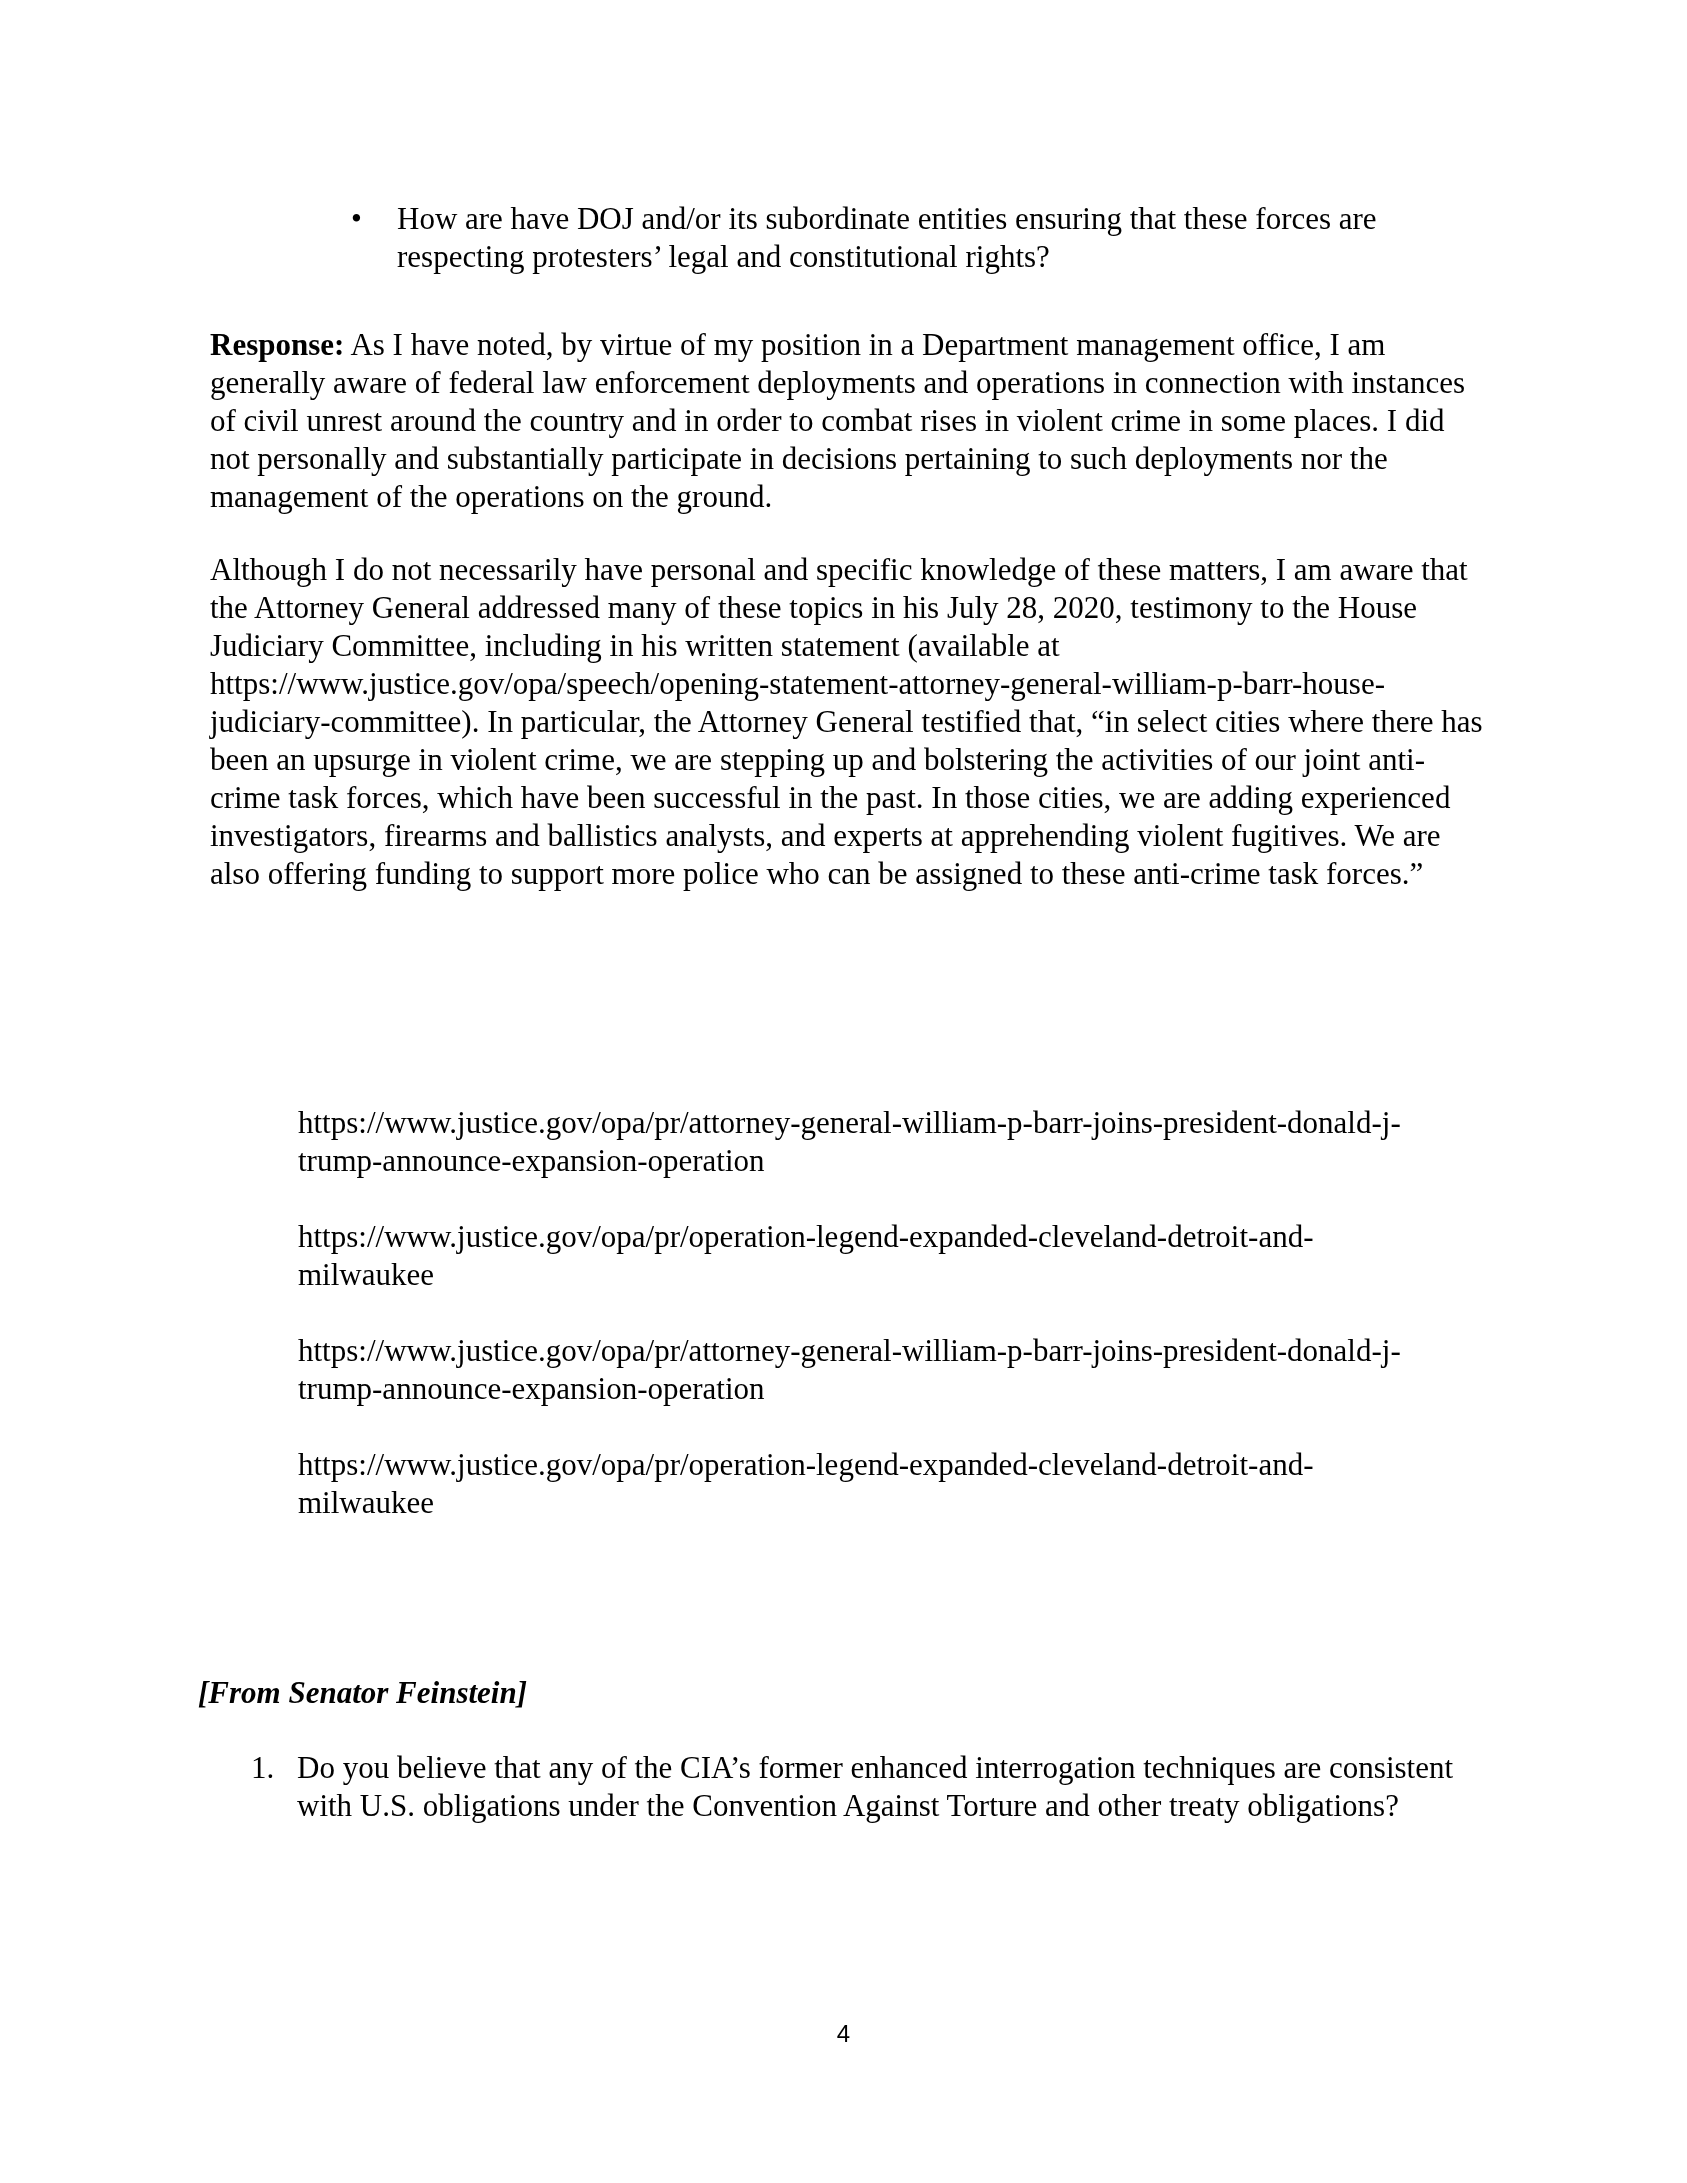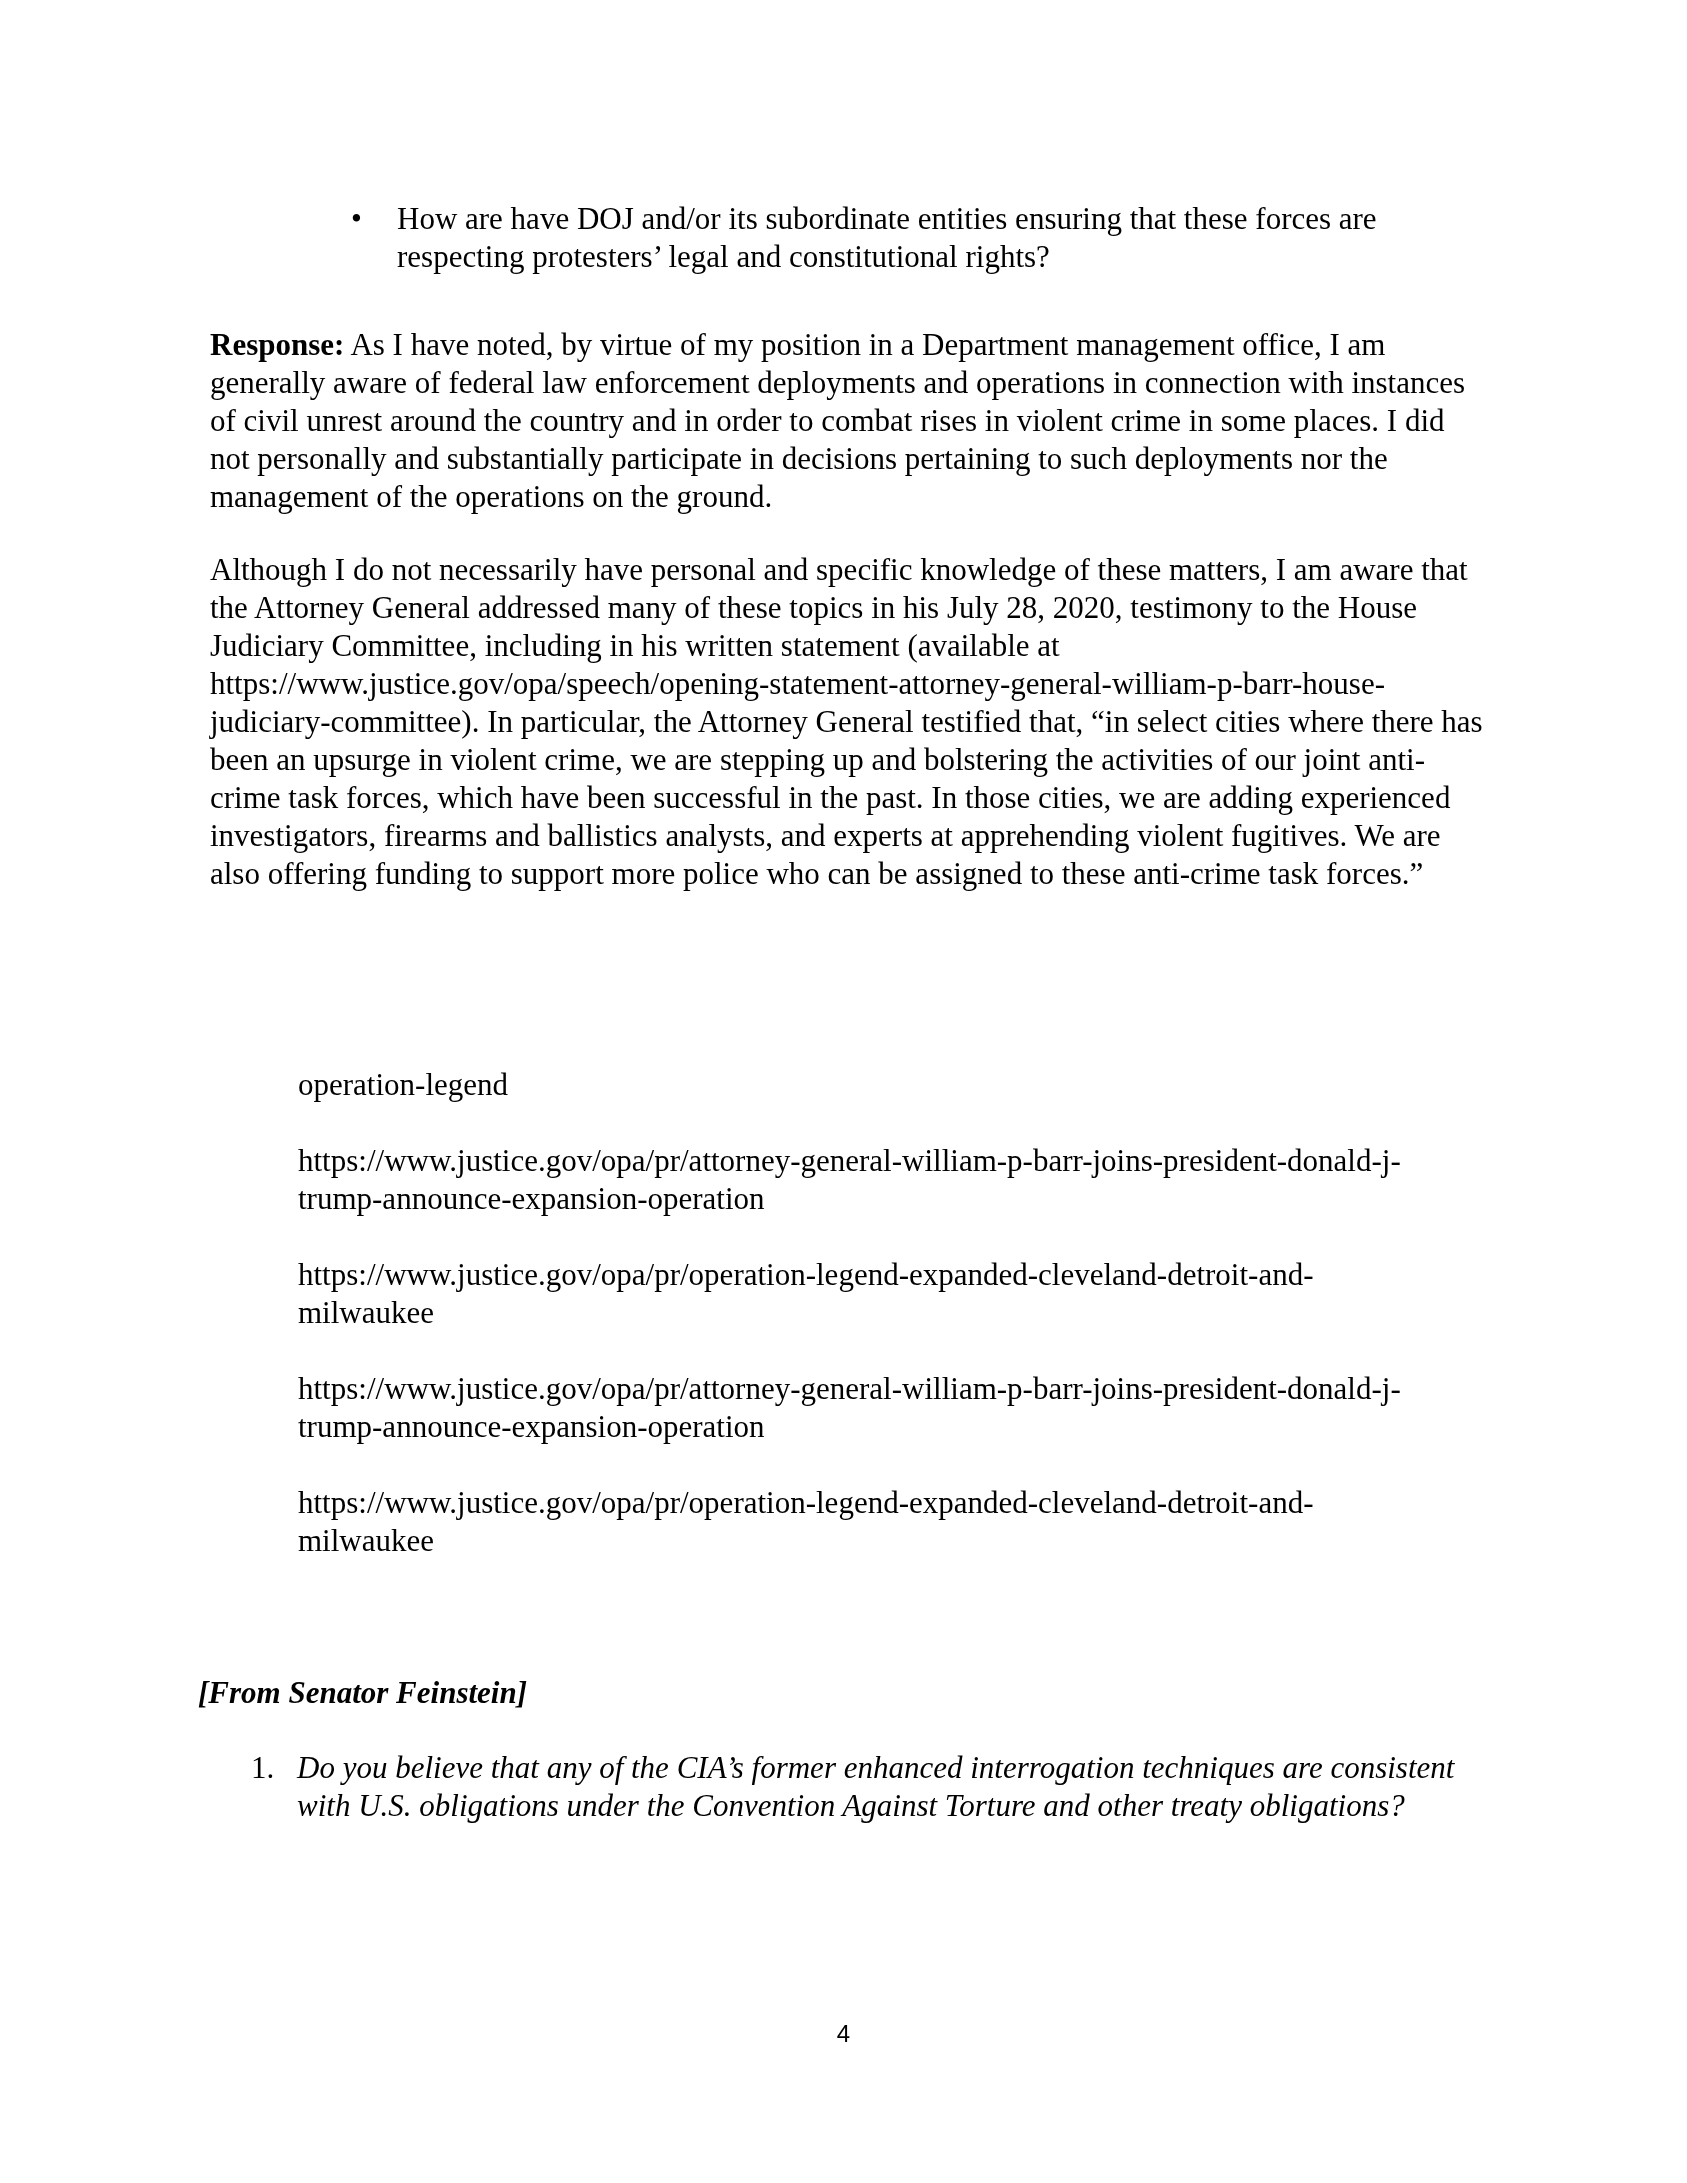--- a/index.html
+++ b/index.html
@@ -15,21 +15,21 @@
     .para { margin: 12px; white-space: normal; }
     .bullet-row { position: absolute; left: 351px; top: 200px; width: 1125px; }
     .bullet-glyph { position: absolute; left: 0; top: 0; width: 26.5px; }
     .bullet-text { position: absolute; left: 46px; top: 0; width: 1085px; }
     .resp-label { font-weight: bold; }
     .url-list { position: absolute; left: 298px; width: 1191px; }
     .url-item { margin: 0 0 38px 0; word-break: break-all; }
     .section-head { font-weight: bold; font-style: italic; }
     .num-row { position: absolute; left: 251px; width: 1257px; }
     .num-label { position: absolute; left: 0; top: 0; width: 46px; }
-    .num-text { position: absolute; left: 46px; top: 0; width: 1197px; font-style: italic; }
+    .num-text { position: absolute; left: 46px; top: 0; width: 1197px; }
     .page-num {
       position: absolute; left: 0; width: 1687px; top: 2015px; text-align: center;
       font-family: "Liberation Sans", "DejaVu Sans", sans-serif; font-size: 24px;
     }
   </style>
 </head>
 <body>
 
 <div class="page">
 
@@ -42,21 +42,20 @@
     <p class="para"><span class="resp-label">Response:</span><span> As I have noted, by virtue of my position in a Department management office, I am generally aware of federal law enforcement deployments and operations in connection with instances of civil unrest around the country and in order to combat rises in violent crime in some places.  I did not personally and substantially participate in decisions pertaining to such deployments nor the management of the operations on the ground.</span></p>
   </div>
 
   <div class="block" style="top:539px;">
     <p class="para">Although I do not necessarily have personal and specific knowledge of these matters, I am aware that the Attorney General addressed many of these topics in his July 28, 2020, testimony to the House Judiciary Committee, including in his written statement (available at https://www.justice.gov/opa/speech/opening-statement-attorney-general-william-p-barr-house-judiciary-committee).  In particular, the Attorney General testified that, “in select cities where there has been an upsurge in violent crime, we are stepping up and bolstering the activities of our joint anti-crime task forces, which have been successful in the past.  In those cities, we are adding experienced investigators, firearms and ballistics analysts, and experts at apprehending violent fugitives.  We are also offering funding to support more police who can be assigned to these anti-crime task forces.”</p>
   </div>
 
 
   <div class="url-list" style="top:1066px;">
     <div class="url-item">
-      <div>operation-legend</div>
     </div>
     <div class="url-item">
       <div>https://www.justice.gov/opa/pr/attorney-general-william-p-barr-joins-president-donald-j-</div>
       <div>trump-announce-expansion-operation</div>
     </div>
     <div class="url-item">
       <div>https://www.justice.gov/opa/pr/operation-legend-expanded-cleveland-detroit-and-</div>
       <div>milwaukee</div>
     </div>
     <div class="url-item">

